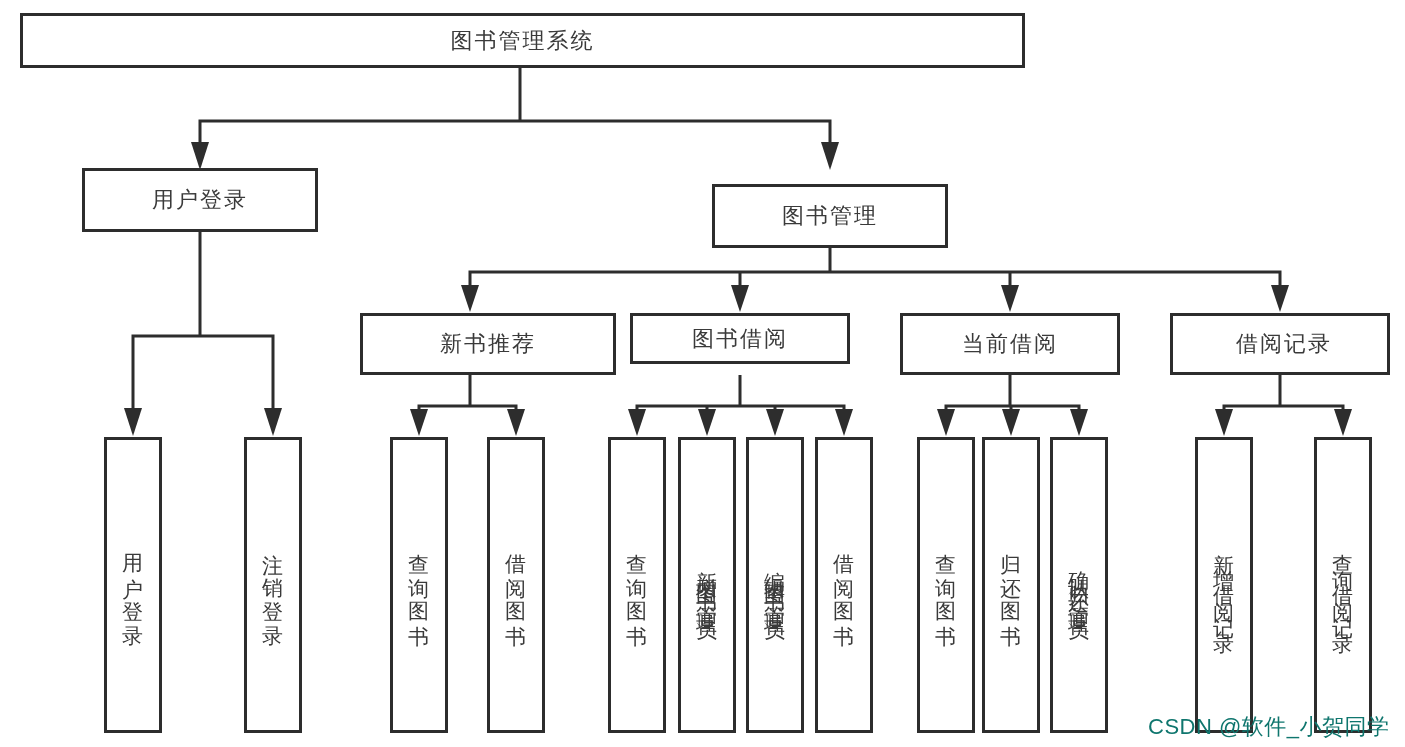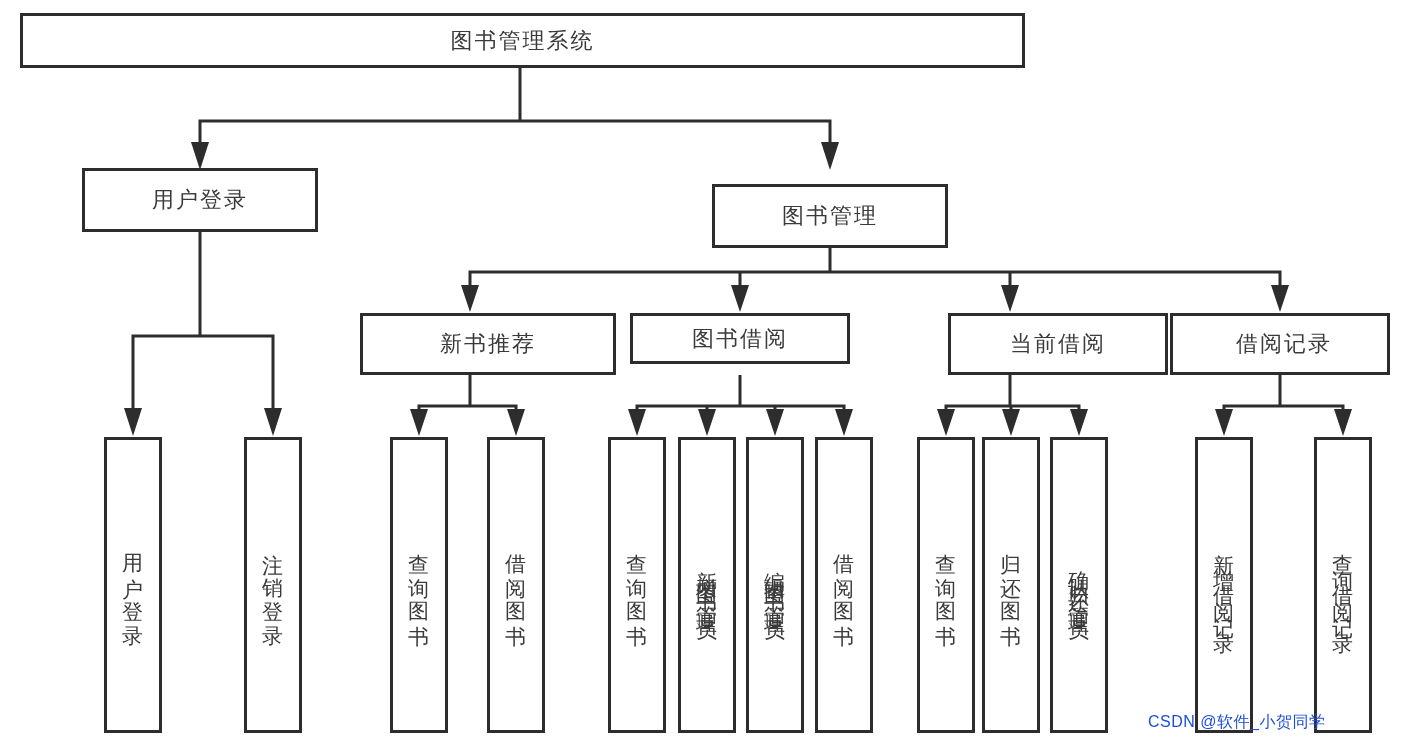--- a/index.html
+++ b/index.html
@@ -22,40 +22,40 @@
   .sp4{letter-spacing:24px;}
   .sp6{letter-spacing:16px;}
   .sp9{letter-spacing:7px;}
 
   
   .n-root{left:20px;top:13px;width:1005px;height:55px;}
   .n-user-login{left:82px;top:168px;width:236px;height:64px;}
   .n-book-mgmt{left:712px;top:168px;width:236px;height:64px;margin-top:16px;}
   .n-newbook{left:360px;top:313px;width:256px;height:62px;}
   .n-bookborrow{left:630px;top:313px;width:220px;height:51px;}
-  .n-currborrow{left:948px;top:313px;width:220px;height:62px;}
+  .n-currborrow{left:900px;top:313px;width:220px;height:62px;}
   .n-record{left:1170px;top:313px;width:220px;height:62px;padding-left:8px;}
   .leaf{top:437px;width:58px;height:296px;}
   .l-userlogin{left:104px;}
   .l-logout{left:244px;}
   .l-q1{left:390px;}
   .l-b1{left:487px;}
   .l-q2{left:608px;}
   .l-add{left:678px;}
   .l-edit{left:746px;}
   .l-b2{left:815px;}
   .l-q3{left:917px;}
   .l-return{left:982px;}
   .l-confirm{left:1050px;}
   .l-addrec{left:1195px;}
   .l-qrec{left:1314px;}
 
   .watermark{
     position:absolute;left:1148px;top:712px;z-index:5;
-    font-size:16px;color:#1d4ed8;letter-spacing:0.5px;white-space:nowrap;
+    font-size:22px;color:#0f766e;letter-spacing:0.5px;white-space:nowrap;
   }
 </style>
 </head>
 <body>
 
 <div class="stage">
 
   <svg class="wires" width="1405" height="747" viewBox="0 0 1405 747">
     <g stroke="#2d2d2d" stroke-width="3" fill="none">
 

